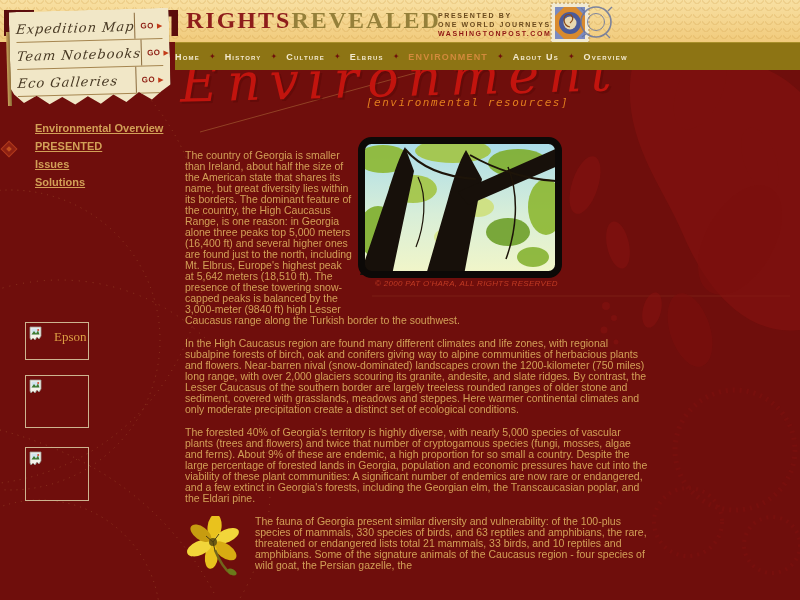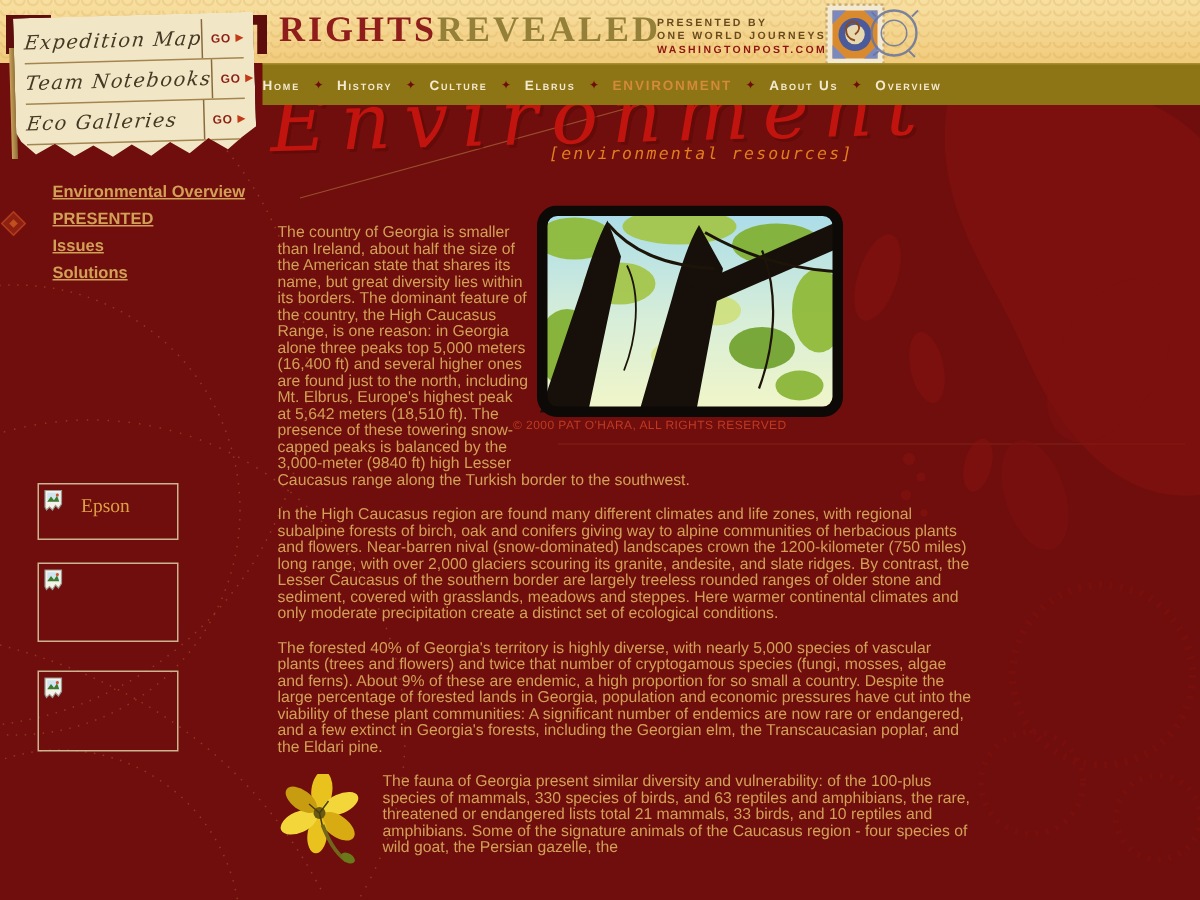--- a/index.html
+++ b/index.html
@@ -65,30 +65,30 @@
   .side{position:absolute;left:18px;top:122px;z-index:2;}
   .side .slink{display:block;margin-bottom:6px;font-size:11px;line-height:12px;
        font-weight:bold;color:#d2a057;text-decoration:underline;cursor:pointer;
        white-space:nowrap;margin-left:17px;}
   .res-diamond{position:absolute;left:-15px;top:21px;width:10px;height:10px;
        background:#8e2012;border:1px solid #b03a1c;transform:rotate(45deg);}
   .res-diamond::after{content:"";position:absolute;left:3px;top:3px;width:4px;height:4px;
        background:#c1501f;}
 
   
-  .ad{position:absolute;left:25px;width:94px;border:1px solid #cdb490;box-sizing:border-box;
+  .ad{position:absolute;left:25px;width:64px;border:1px solid #cdb490;box-sizing:border-box;
       cursor:pointer;}
   .ad .alt{position:absolute;left:28px;top:6px;font-family:"Liberation Serif",serif;
       font-size:13px;color:#dc9f44;}
   .ad .bicon{position:absolute;left:3px;top:3px;}
 
   
   .photo{position:absolute;left:358px;top:137px;width:204px;height:141px;z-index:2;}
-  .caption{position:absolute;left:342px;top:279px;width:220px;font-size:8px;
-      color:#c03a23;letter-spacing:.3px;z-index:2;}
+  .caption{position:absolute;left:375px;top:279px;width:220px;font-size:8px;
+      color:#c03a23;letter-spacing:.3px;z-index:2;font-style:italic;}
 
   
   .article{position:absolute;left:185px;top:141px;width:480px;font-size:10.5px;
       line-height:11px;color:#d2a057;z-index:2;}
   .article .spacer{float:right;width:312px;height:172px;}
   .article p{margin:0 17px 12px 0;}
   .article p.first{margin-top:9px;}
   .flower{float:left;width:64px;height:60px;margin:0 6px 2px 0;}
 </style>
 </head>

